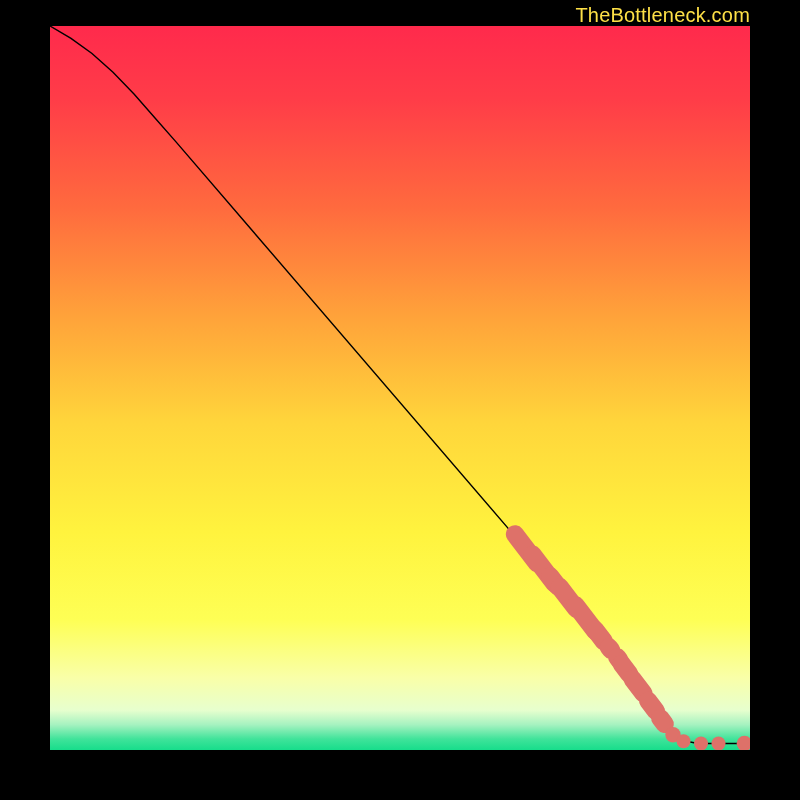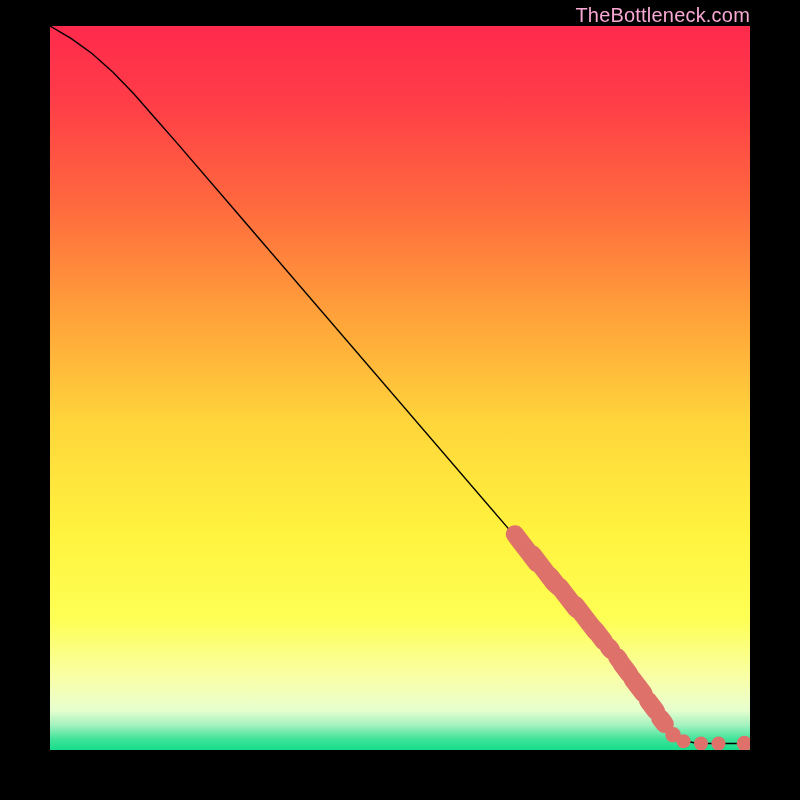--- a/index.html
+++ b/index.html
@@ -26,21 +26,21 @@
   }
   .plot-area svg {
     display: block;
     width: 100%;
     height: 100%;
   }
   .attribution {
     position: absolute;
     top: 4px;
     right: 50px;
-    color: #f9a8d4;
+    color: #fde047;
     font-size: 20px;
     letter-spacing: 0.2px;
     font-weight: 400;
   }
 </style>
 </head>
 <body>
 
 <div class="frame">
   <div class="attribution">TheBottleneck.com</div>

